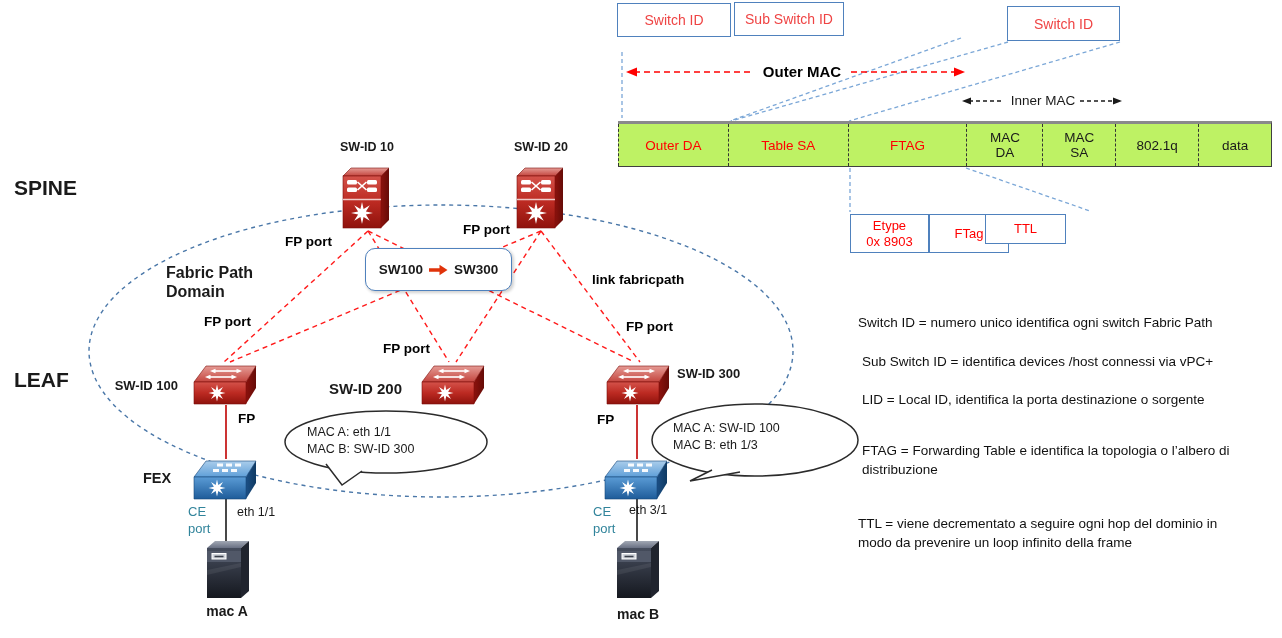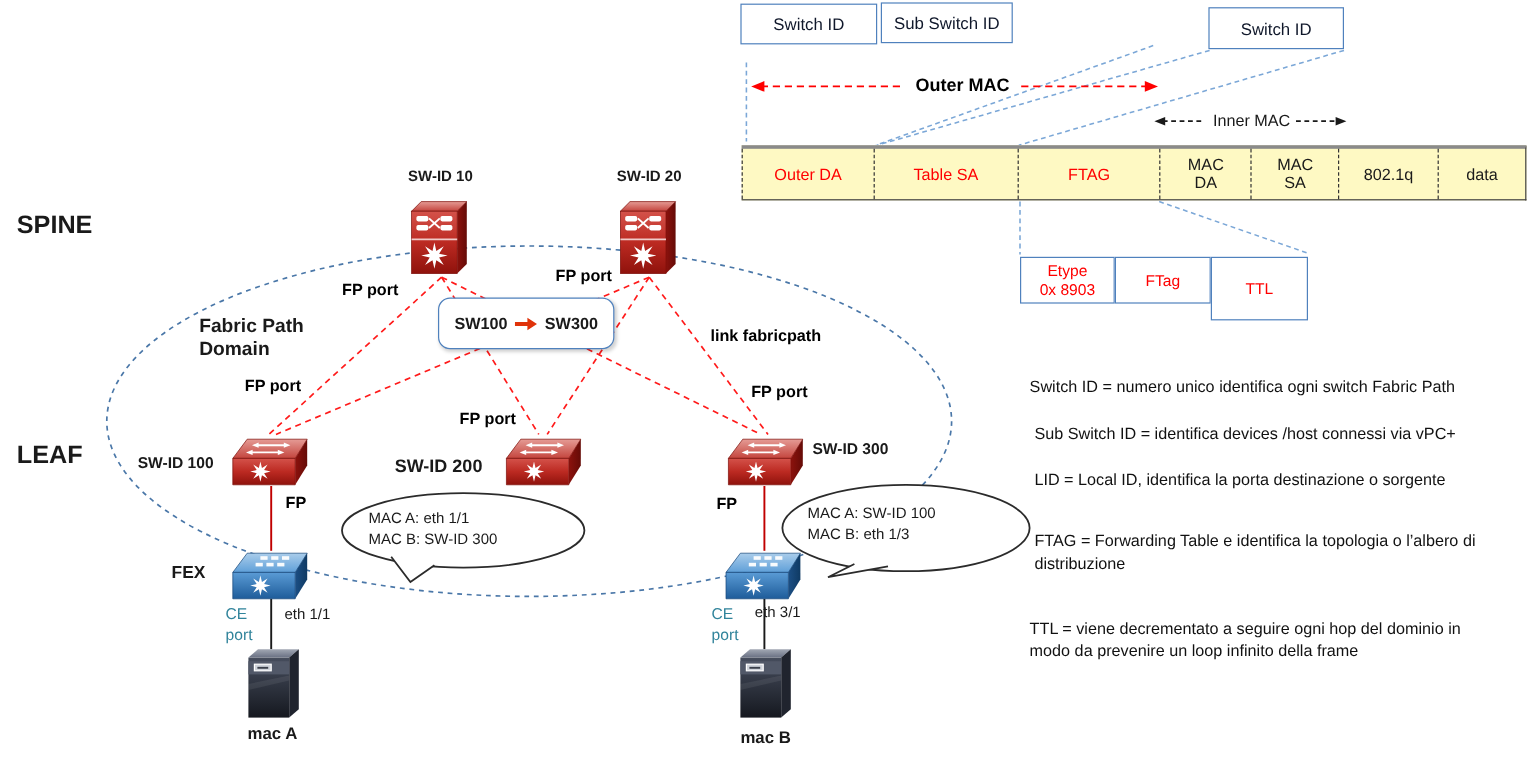--- a/index.html
+++ b/index.html
@@ -7,24 +7,24 @@
          font-family:"Liberation Sans","DejaVu Sans",sans-serif;color:#1a1a1a;}
   .abs{position:absolute;}
   .preline{white-space:pre-line;}
   .red{color:#000000;font-weight:bold;}
   .teal{color:#31849b;}
   .bold{font-weight:bold;}
   .center{text-align:center;}
   .right{text-align:right;}
   
   .hdr-box{position:absolute;box-sizing:border-box;border:1.6px solid #4f81bd;background:#fff;
-           display:flex;align-items:center;justify-content:center;font-size:14px;color:#0f172a;}
+           display:flex;align-items:center;justify-content:center;font-size:14px;color:#ef4444;}
   
   #frame-row{position:absolute;left:618px;top:121px;width:654px;height:46px;box-sizing:border-box;
-             display:flex;background:#fef9c3;border-top:3px solid #8a8a8a;border-bottom:1.5px solid #404040;
+             display:flex;background:#bef264;border-top:3px solid #8a8a8a;border-bottom:1.5px solid #404040;
              border-right:1.5px solid #404040;}
   .frame-field{box-sizing:border-box;border-left:1.5px dashed #333;display:flex;align-items:center;
                justify-content:center;font-size:13.5px;line-height:15px;text-align:center;}
   .frame-field.fred{color:#ff0000;}
   
   .sub-box{position:absolute;box-sizing:border-box;border:1.6px solid #4f81bd;background:#fff;
            display:flex;align-items:center;justify-content:center;font-size:13px;line-height:16px;
            color:#ff0000;text-align:center;}
   
   .lbl{position:absolute;font-size:13.5px;}
@@ -156,21 +156,21 @@
 DA</div>
     <div class="frame-field preline" style="width:73px">MAC
 SA</div>
     <div class="frame-field preline" style="width:83px">802.1q</div>
     <div class="frame-field preline" style="width:73px">data</div>
   </div>
 
   <div class="sub-box preline" style="left:850px;top:214px;width:79px;height:39px">Etype
 0x 8903</div>
   <div class="sub-box" style="left:929px;top:214px;width:80px;height:39px">FTag</div>
-  <div class="sub-box" style="left:1009px;top:214px;width:81px;height:53px">TTL</div>
+  <div class="sub-box" style="left:985px;top:214px;width:81px;height:30px">TTL</div>
 
   <div class="legend-item" style="left:858px;top:313px;width:430px">Switch ID = numero unico identifica  ogni switch Fabric Path</div>
   <div class="legend-item" style="left:862px;top:352px;width:430px">Sub Switch ID = identifica devices /host connessi via vPC+</div>
   <div class="legend-item" style="left:862px;top:390px;width:430px">LID = Local ID, identifica la porta destinazione o sorgente</div>
   <div class="legend-item preline" style="left:862px;top:441px;width:430px">FTAG = Forwarding Table e identifica la topologia o l’albero di
 distribuzione</div>
   <div class="legend-item preline" style="left:858px;top:514px;width:430px">TTL = viene decrementato a seguire ogni hop  del dominio  in
 modo  da prevenire un loop  infinito della frame</div>
 
   <div class="lbl bold" style="left:14px;top:176px;font-size:21px">SPINE</div>

